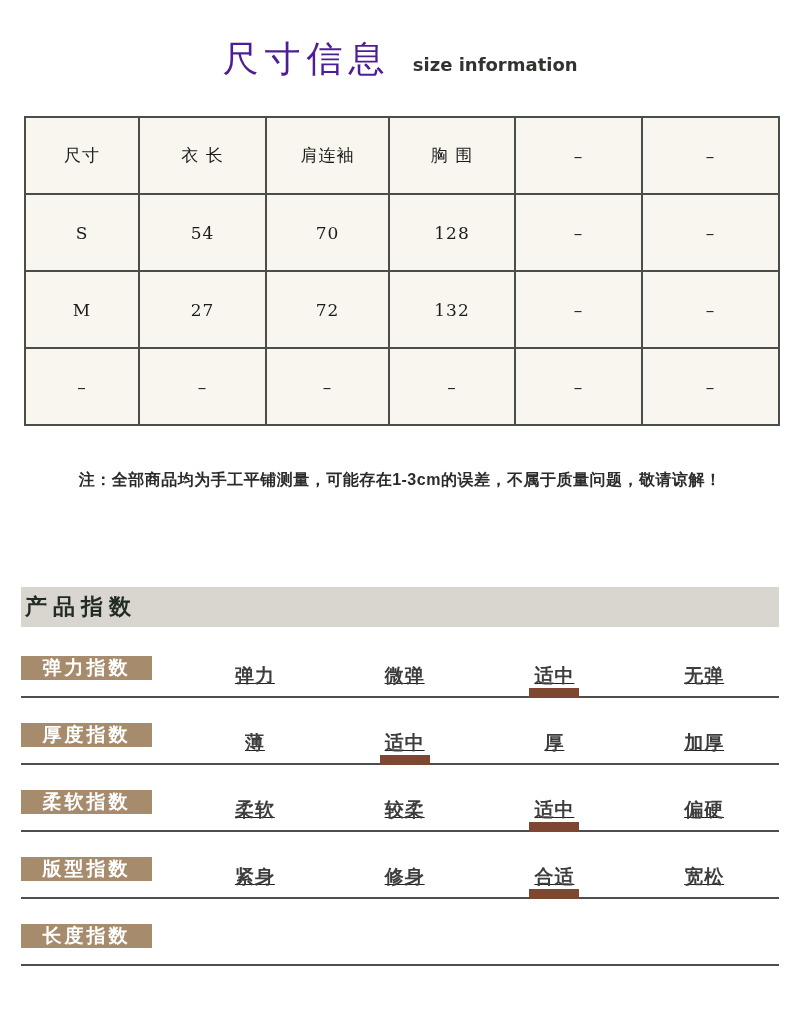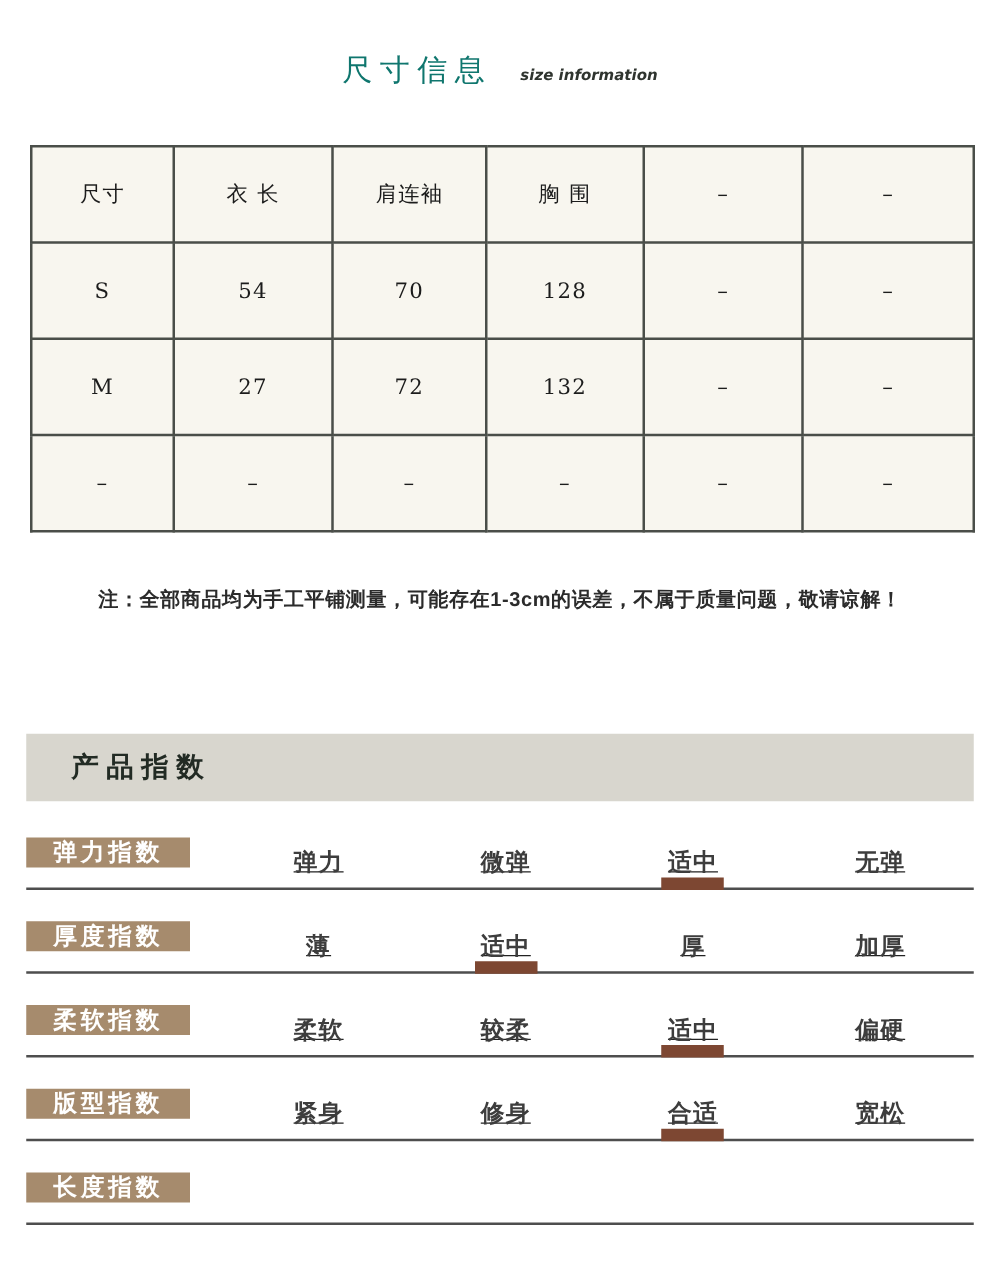--- a/index.html
+++ b/index.html
@@ -22,31 +22,30 @@
   }
   
   .title-block{
     margin-top:40px;
     text-align:center;
     height:38px;
     line-height:38px;
     white-space:nowrap;
   }
   .title-cn{
-    font-family:Liberation Mono, monospace;
-    font-size:24px;
+    font-family:Liberation Sans, sans-serif;
+    font-size:36px;
     letter-spacing:6px;
-    color:#0f766e;
+    color:#4c1d95;
     vertical-align:baseline;
   }
   .title-en{
     font-family:"DejaVu Sans","Liberation Sans",sans-serif;
-    font-style:italic;
     font-weight:600;
-    font-size:12px;
+    font-size:18px;
     color:#2f342f;
     margin-left:18px;
     vertical-align:baseline;
   }
   
   table.size-table{
     margin:38px 22px 0 24px;
     width:754px;
     border-collapse:collapse;
     table-layout:fixed;
@@ -71,25 +70,25 @@
     font-weight:bold;
     color:#2b2b2b;
     letter-spacing:0.5px;
   }
   
   .index-section{
     margin:96px 21px 0 21px;
     width:758px;
   }
   .index-header{
-    height:54px;
+    height:40px;
     background:var(--bar-bg);
     display:flex;
     align-items:center;
-    padding-left:36px;
+    padding-left:4px;
     box-sizing:border-box;
     font-size:22px;
     font-weight:bold;
     letter-spacing:6px;
     color:var(--bar-text);
   }
   .index-rows{margin-top:29px;}
   .index-row{
     position:relative;
     height:40px;

